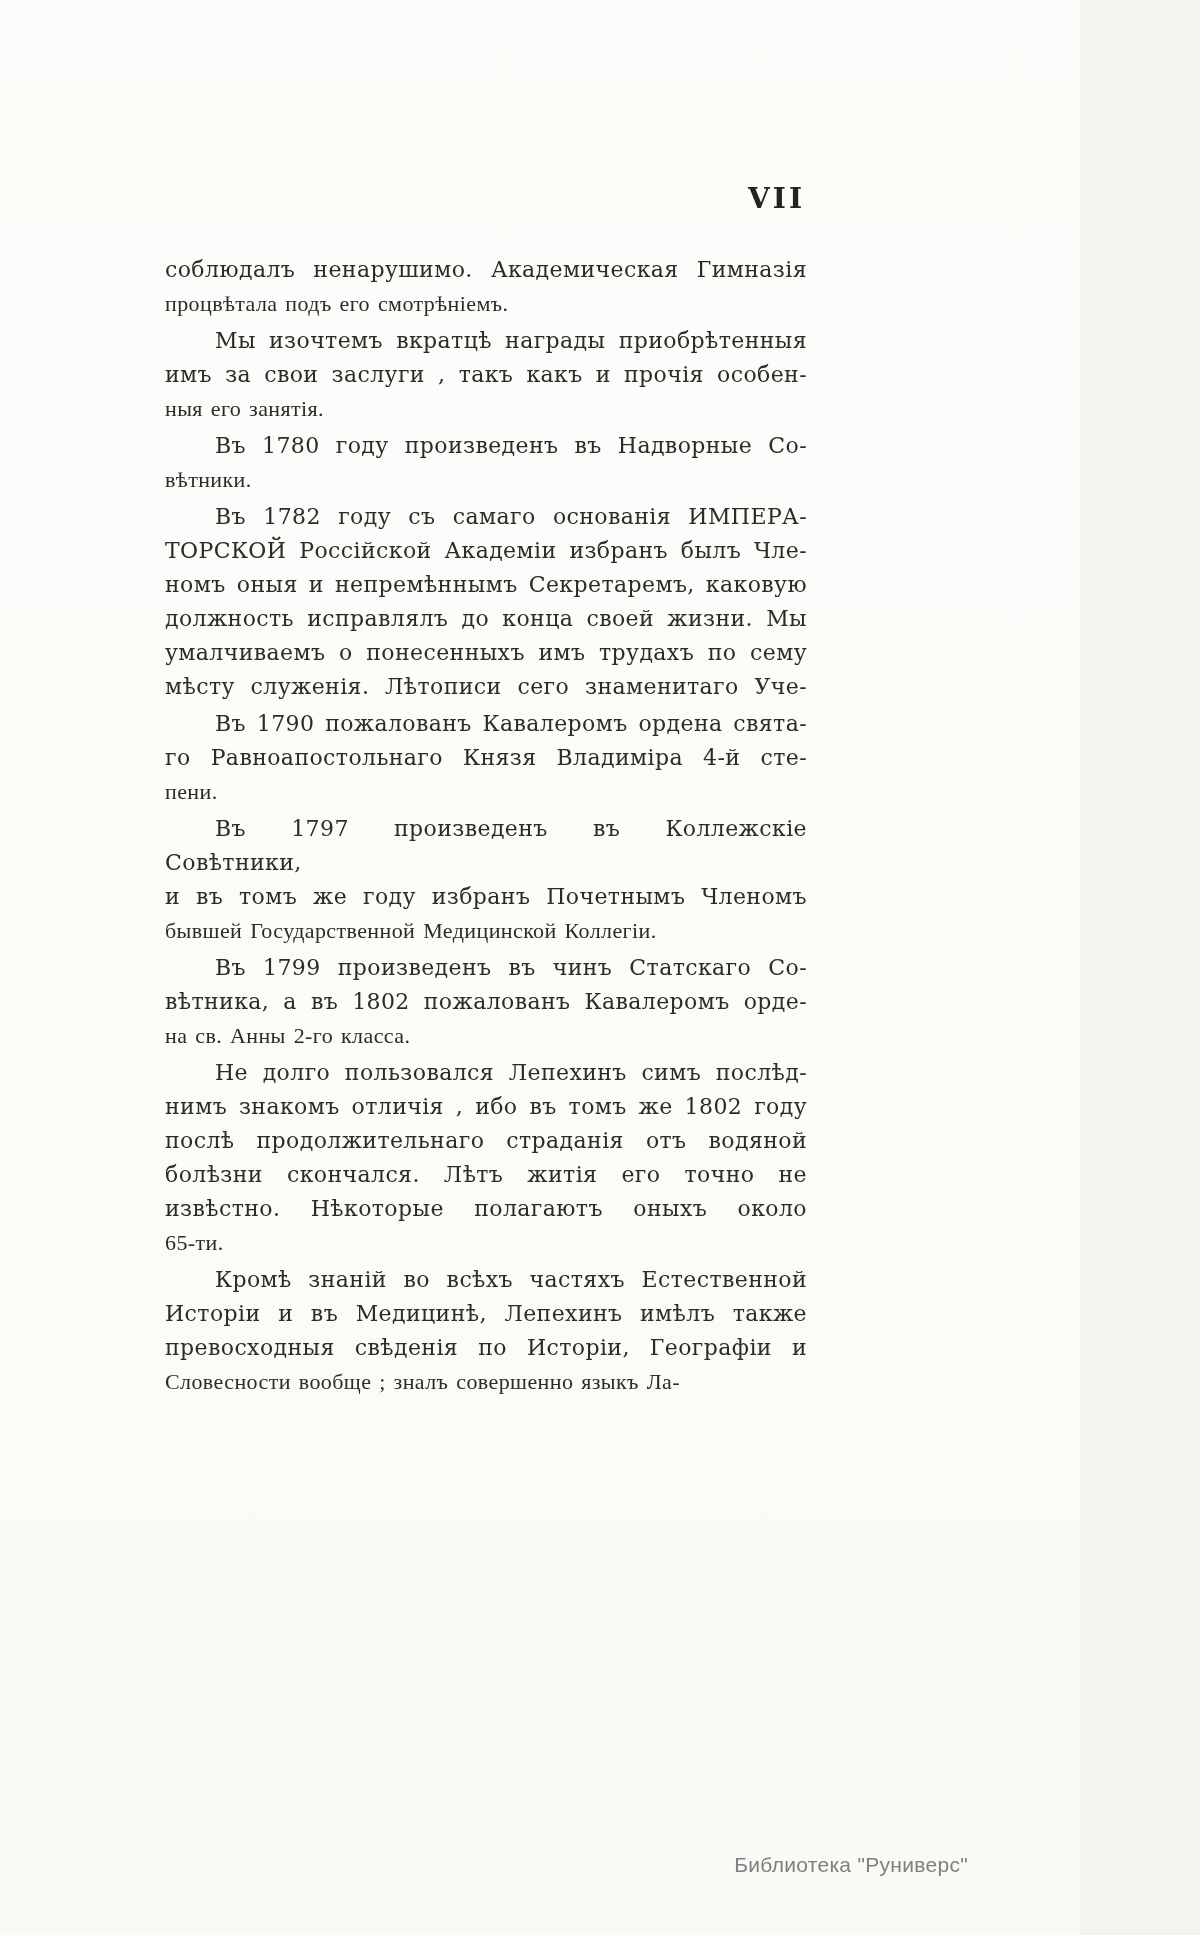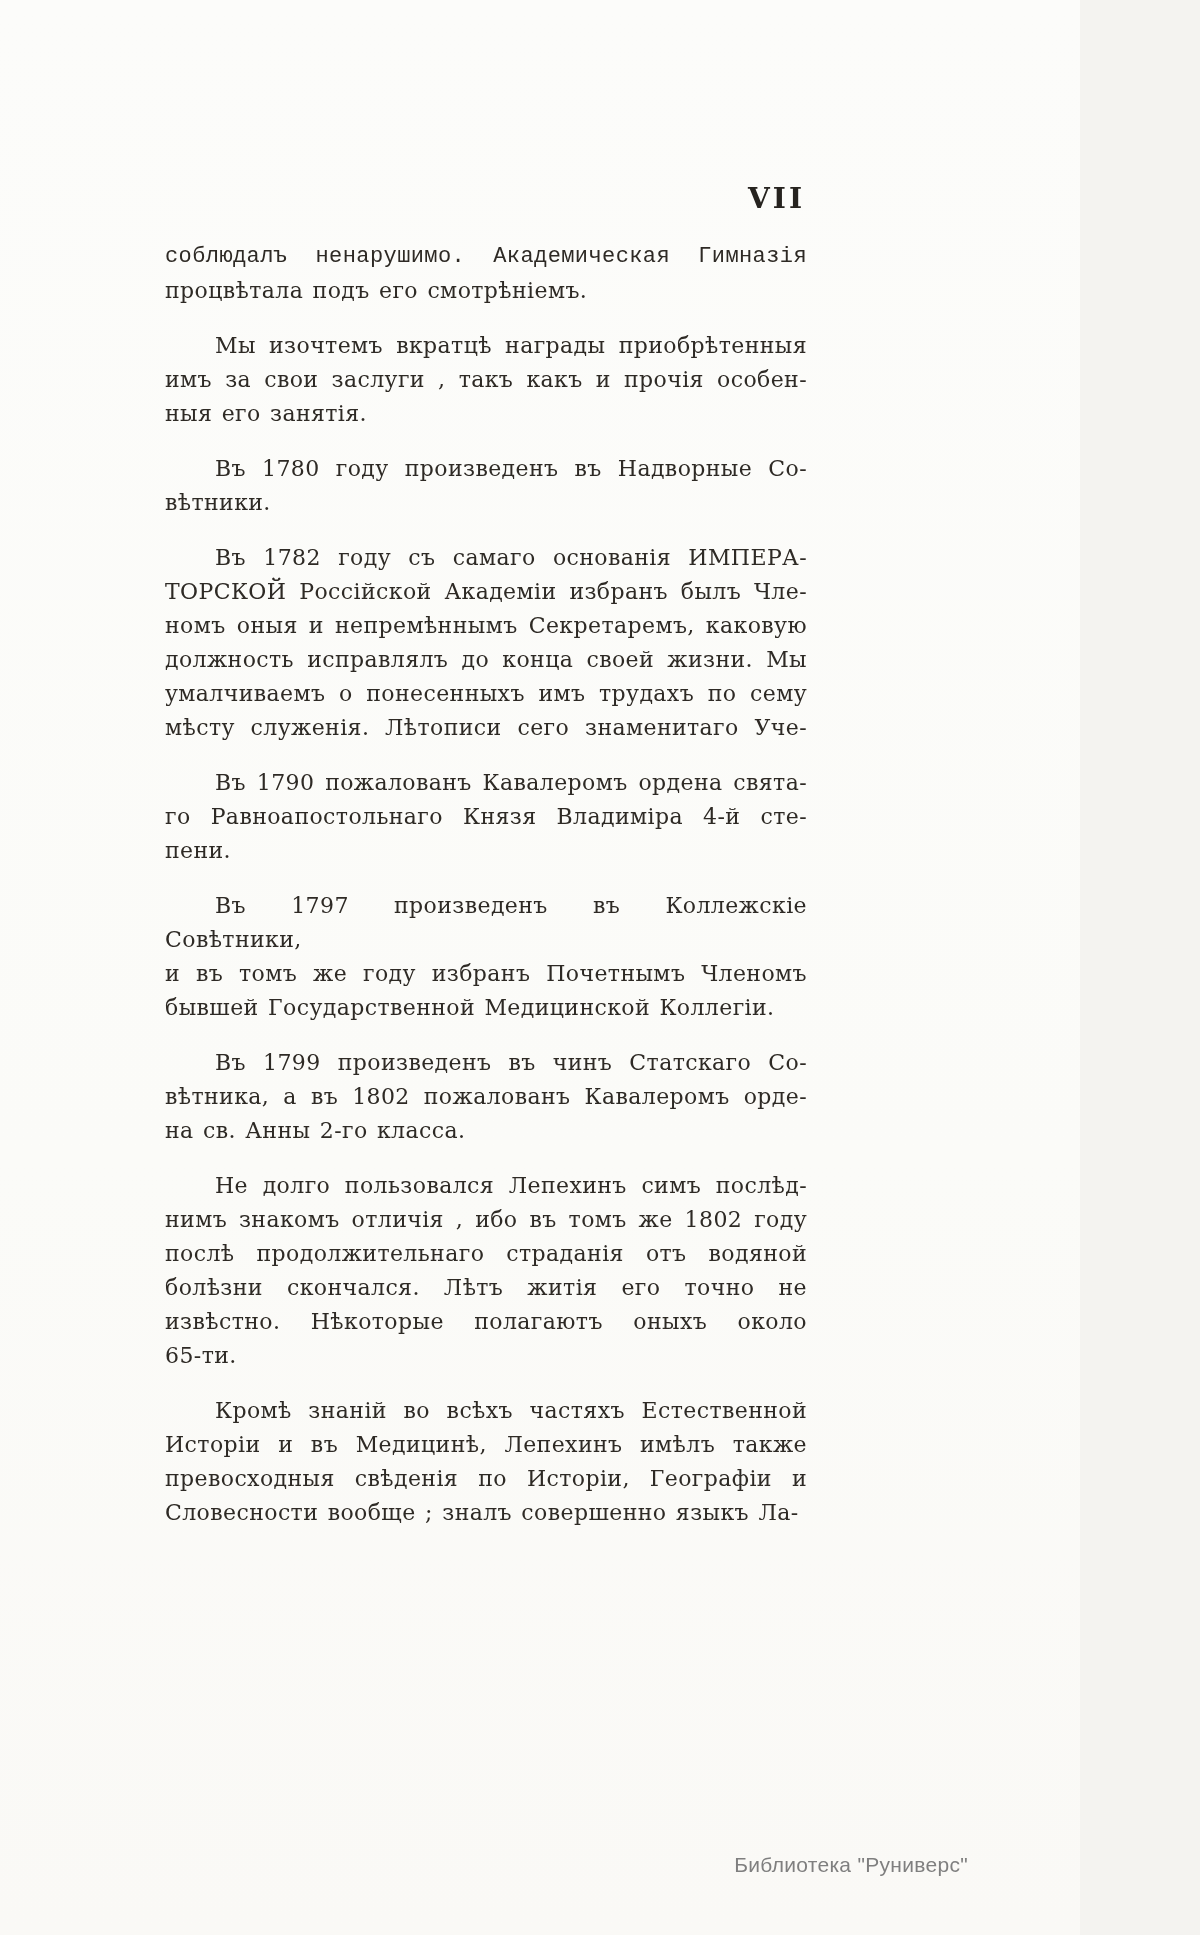--- a/index.html
+++ b/index.html
@@ -43,30 +43,30 @@
     word-spacing: 2px;
     color: #2e2a25;
   }
   .line {
     text-align: justify;
     text-align-last: justify;
     white-space: normal;
   }
   .line.last {
     text-align-last: left;
+    font-family: Liberation Serif, serif;
   }
   .line.indent {
     text-indent: 50px;
   }
   .line.pstart {
-    margin-top: 21px;
+    margin-top: 3px;
   }
   .text-block .line:first-child {
-    margin-top: 0;
-    font-family: Liberation Mono, monospace;
+    margin-top: 13px;
   }
   .watermark {
     position: absolute;
     right: 112px;
     bottom: 58px;
     font-family: "Liberation Sans", sans-serif;
     font-size: 21px;
     color: #7f7f7f;
     letter-spacing: 0.3px;
   }

